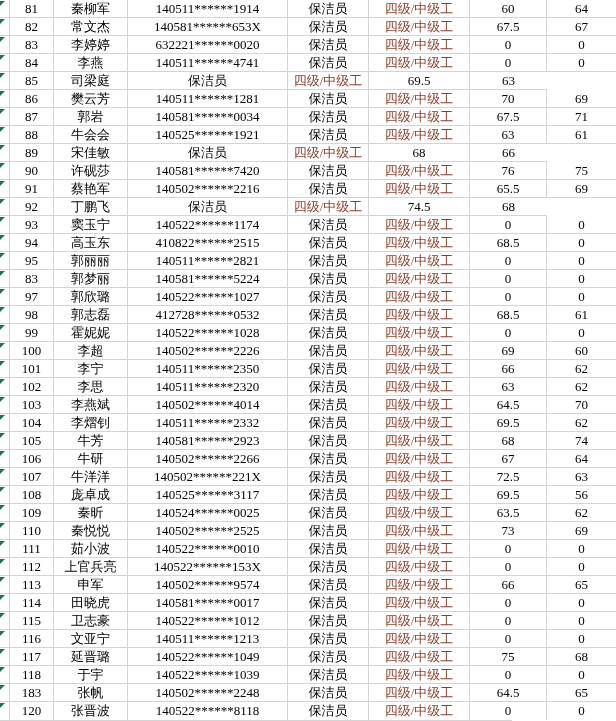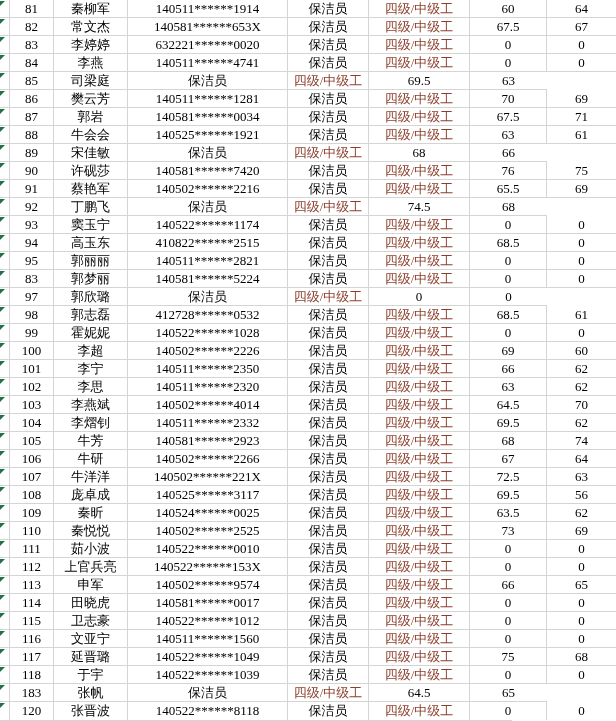--- a/index.html
+++ b/index.html
@@ -232,20 +232,21 @@
       <div class="cell col-level">四级/中级工</div>
       <div class="cell col-s1">0</div>
       <div class="cell col-s2">0</div>
     </div>
     <div class="row">
       <div class="cell col-a">
         <span class="tri"></span>
       </div>
       <div class="cell col-num">97</div>
       <div class="cell col-name">郭欣璐</div>
+      <div class="cell col-id">140522******1027</div>
       <div class="cell col-job">保洁员</div>
       <div class="cell col-level">四级/中级工</div>
       <div class="cell col-s1">0</div>
       <div class="cell col-s2">0</div>
     </div>
     <div class="row">
       <div class="cell col-a">
         <span class="tri"></span>
       </div>
       <div class="cell col-num">98</div>
@@ -459,21 +460,21 @@
       <div class="cell col-level">四级/中级工</div>
       <div class="cell col-s1">0</div>
       <div class="cell col-s2">0</div>
     </div>
     <div class="row">
       <div class="cell col-a">
         <span class="tri"></span>
       </div>
       <div class="cell col-num">116</div>
       <div class="cell col-name">文亚宁</div>
-      <div class="cell col-id">140511******1560</div>
+      <div class="cell col-id">140511******1213</div>
       <div class="cell col-job">保洁员</div>
       <div class="cell col-level">四级/中级工</div>
       <div class="cell col-s1">0</div>
       <div class="cell col-s2">0</div>
     </div>
     <div class="row">
       <div class="cell col-a">
         <span class="tri"></span>
       </div>
       <div class="cell col-num">117</div>
@@ -495,20 +496,21 @@
       <div class="cell col-level">四级/中级工</div>
       <div class="cell col-s1">0</div>
       <div class="cell col-s2">0</div>
     </div>
     <div class="row">
       <div class="cell col-a">
         <span class="tri"></span>
       </div>
       <div class="cell col-num">183</div>
       <div class="cell col-name">张帆</div>
+      <div class="cell col-id">140502******2248</div>
       <div class="cell col-job">保洁员</div>
       <div class="cell col-level">四级/中级工</div>
       <div class="cell col-s1">64.5</div>
       <div class="cell col-s2">65</div>
     </div>
     <div class="row">
       <div class="cell col-a">
         <span class="tri"></span>
       </div>
       <div class="cell col-num">120</div>

